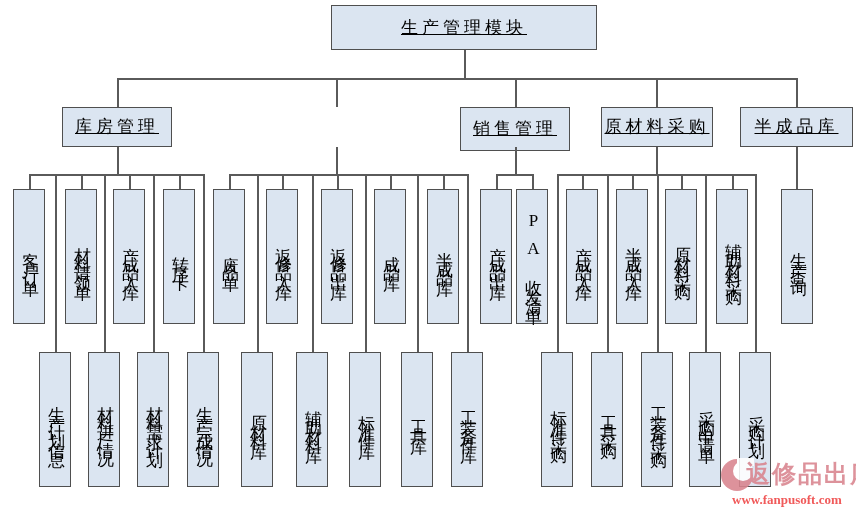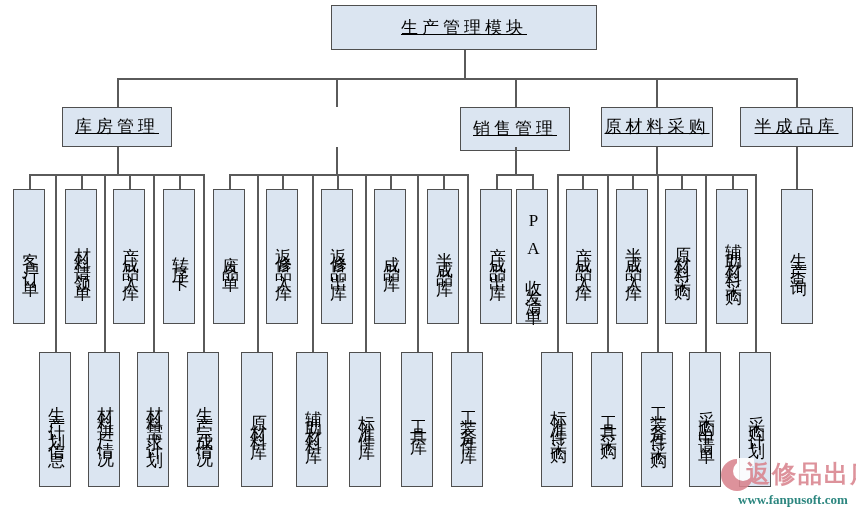--- a/index.html
+++ b/index.html
@@ -14,22 +14,22 @@
       border:1.5px solid #4f4f4f;writing-mode:vertical-rl;text-orientation:upright;
       text-align:center;letter-spacing:9px;font-size:17px;line-height:28px;overflow:visible;}
   
   .vl{position:absolute;width:1.5px;background:#5a5a5a;}
   .hl{position:absolute;height:2px;background:#5a5a5a;}
   
   .wm{position:absolute;left:712px;top:452px;width:144px;height:61px;opacity:0.88;}
   .wm-logo{position:absolute;left:8px;top:6px;}
   .wm-brand{position:absolute;left:34px;top:6px;font-size:24px;font-weight:bold;
             color:#d9848e;letter-spacing:2px;white-space:nowrap;}
-  .wm-url{position:absolute;left:26px;top:40px;font-size:13px;font-weight:bold;
-          color:#0f766e;white-space:nowrap;}
+  .wm-url{position:absolute;left:20px;top:40px;font-size:13px;font-weight:bold;
+          color:#ef4444;white-space:nowrap;}
 </style>
 </head>
 <body>
 
 <div class="canvas">
 
   <div class="hb" style="left:331px;top:5px;width:266px;height:45px">
     <span>生产管理模块</span>
   </div>
 

